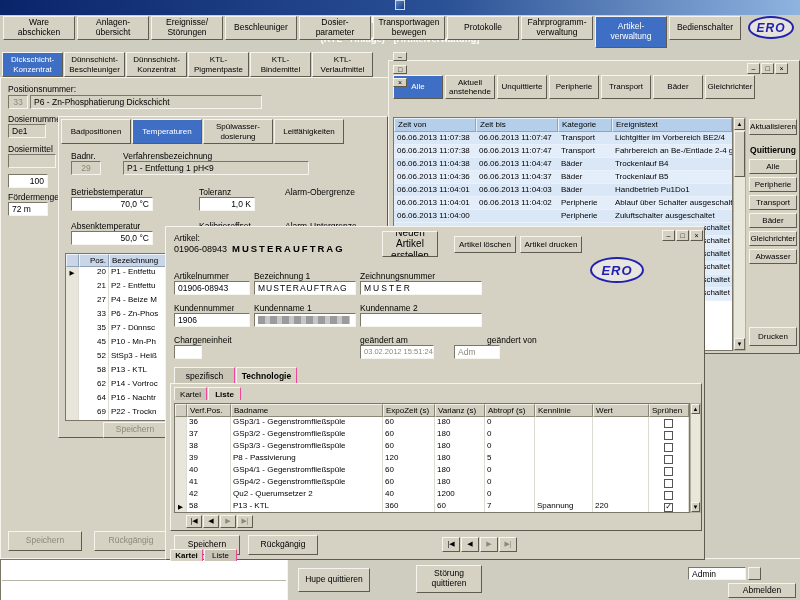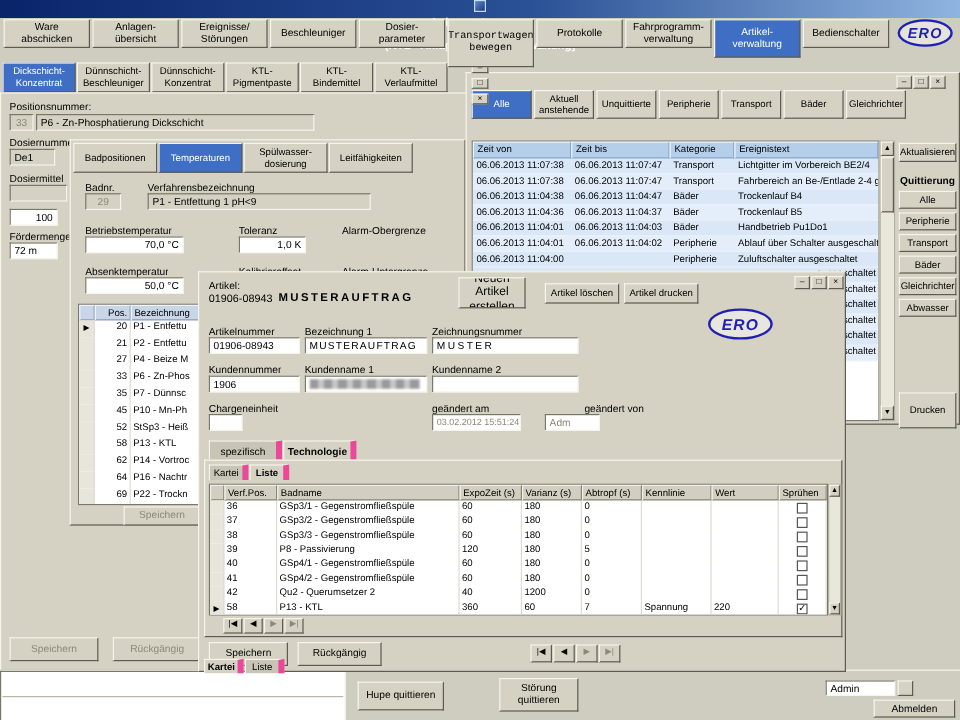--- a/index.html
+++ b/index.html
@@ -76,21 +76,21 @@
   .ev-kat{width:54px;flex:none;}
   .ev-txt{flex:1;}
   .ev-tail{margin-left:auto;padding-right:2px;font-size:8px;white-space:nowrap;}
   
   .sb{background:#e9e6da;border:1px solid #b4b0a0;}
   .sb-b{background:#d5d1c3;border-top:1px solid #f6f4ec;border-left:1px solid #f6f4ec;
     border-right:1px solid #5f5b4f;border-bottom:1px solid #5f5b4f;
     display:flex;align-items:center;justify-content:center;font-size:6px;line-height:1;}
   
   .ptab{background:#c8c4b6;border-top:1px solid #f6f4ec;border-left:1px solid #f6f4ec;
-    border-right:5px solid #ec4899;display:flex;align-items:center;justify-content:center;
+    border-right:1px solid #ec4899;display:flex;align-items:center;justify-content:center;
     font-size:8.5px;overflow:hidden;}
   .ptab.active{background:#d5d1c3;font-weight:bold;}
   .navb{font-size:7px;}
 </style>
 </head>
 <body>
 
 <div id="screen">
 
   <div class="abs tbar" style="left:0;top:0;width:800px;height:15px;z-index:10;flex-direction:column;">
@@ -108,21 +108,21 @@
     <div class="abs" style="left:3px;top:1px;display:flex;gap:2px;">
         <div class="btn" style="width:72px;height:24px;flex:none;">Ware
 abschicken</div>
         <div class="btn" style="width:72px;height:24px;flex:none;">Anlagen-
 übersicht</div>
         <div class="btn" style="width:72px;height:24px;flex:none;">Ereignisse/
 Störungen</div>
         <div class="btn" style="width:72px;height:24px;flex:none;">Beschleuniger</div>
         <div class="btn" style="width:72px;height:24px;flex:none;">Dosier-
 parameter</div>
-        <div class="btn" style="width:72px;height:40px;flex:none;font-family:Liberation Mono, monospace;">Transportwagen
+        <div class="btn" style="width:72px;height:24px;flex:none;">Transportwagen
 bewegen</div>
         <div class="btn" style="width:72px;height:24px;flex:none;">Protokolle</div>
         <div class="btn" style="width:72px;height:24px;flex:none;">Fahrprogramm-
 verwaltung</div>
         <div class="btn active" style="width:72px;height:32px;flex:none;">Artikel-
 verwaltung</div>
         <div class="btn" style="width:72px;height:24px;flex:none;">Bedienschalter</div>
       </div>
     <div class="abs ero" style="left:748px;top:1px;width:46px;height:23px;font-size:12px;">ERO</div>
   </div>
@@ -345,21 +345,21 @@
     </div>
 
     <div class="abs btn" style="left:360px;top:58px;width:48px;height:16px;font-size:8px;">Aktualisieren</div>
     <div class="abs lbl" style="left:360px;top:84px;width:48px;text-align:center;font-weight:bold;">Quittierung</div>
     <div class="abs btn" style="left:360px;top:98px;width:48px;height:15px;font-size:8px;">Alle</div>
     <div class="abs btn" style="left:360px;top:116px;width:48px;height:15px;font-size:8px;">Peripherie</div>
     <div class="abs btn" style="left:360px;top:134px;width:48px;height:15px;font-size:8px;">Transport</div>
     <div class="abs btn" style="left:360px;top:152px;width:48px;height:15px;font-size:8px;">Bäder</div>
     <div class="abs btn" style="left:360px;top:170px;width:48px;height:15px;font-size:8px;">Gleichrichter</div>
     <div class="abs btn" style="left:360px;top:188px;width:48px;height:15px;font-size:8px;">Abwasser</div>
-    <div class="abs btn" style="left:360px;top:266px;width:48px;height:30px;font-size:8px;">Drucken</div>
+    <div class="abs btn" style="left:360px;top:266px;width:48px;height:19px;font-size:8px;">Drucken</div>
   </div>
 
   <div class="abs raised" style="left:165px;top:226px;width:540px;height:334px;z-index:5;">
     <div class="abs wbtn" style="left:496px;top:3px;width:13px;height:11px;">–</div>
     <div class="abs wbtn" style="left:510px;top:3px;width:13px;height:11px;">□</div>
     <div class="abs wbtn" style="left:524px;top:3px;width:13px;height:11px;">×</div>
 
     <div class="abs lbl" style="left:8px;top:6px;">Artikel:</div>
     <div class="abs lbl" style="left:8px;top:17px;font-size:9px;">01906-08943</div>
     <div class="abs lbl sp" style="left:66px;top:16px;font-size:9.5px;">MUSTERAUFTRAG</div>

